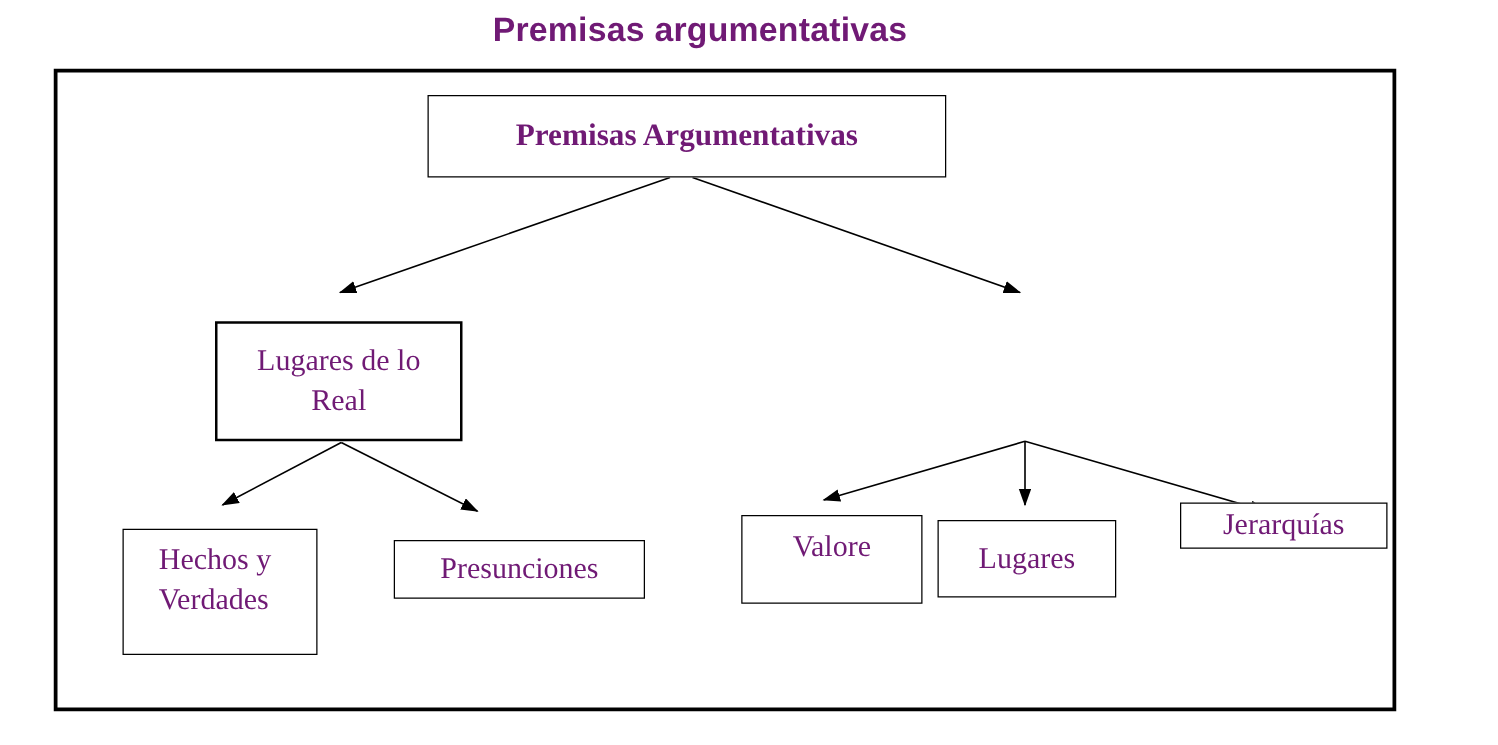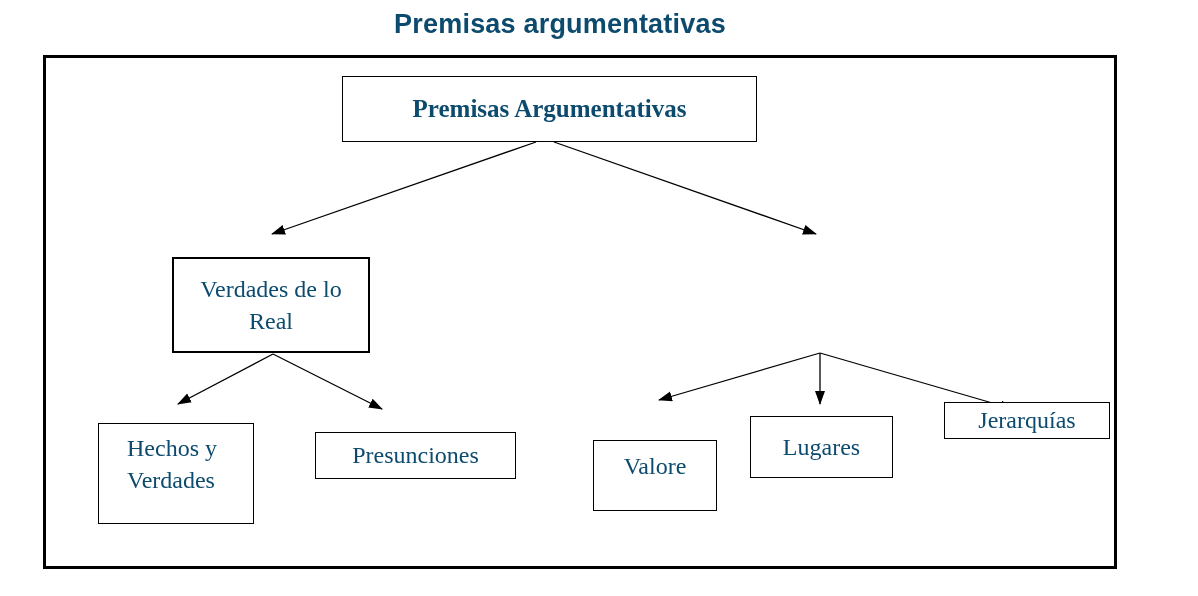--- a/index.html
+++ b/index.html
@@ -6,21 +6,21 @@
     margin: 0;
     padding: 0;
     background: #ffffff;
   }
   .canvas {
     position: relative;
     width: 1198px;
     height: 596px;
     background: #ffffff;
     font-family: "Liberation Serif", "DejaVu Serif", serif;
-    color: #0c4a6e;
+    color: #701a75;
     overflow: hidden;
   }
   .page-title {
     position: absolute;
     left: 0;
     top: 9px;
     width: 1120px;
     text-align: center;
     font-family: "Liberation Sans", "DejaVu Sans", sans-serif;
     font-weight: bold;
@@ -77,24 +77,23 @@
     align-items: flex-start;
     justify-content: flex-start;
     text-align: left;
     padding: 8px 0 0 28px;
   }
   .node-hechos span { display: inline-block; max-width: 112px; }
   .node-presunciones {
     left: 315px; top: 432px; width: 201px; height: 47px;
   }
   .node-valore {
-    left: 593px; top: 412px; width: 124px; height: 71px;
+    left: 593px; top: 412px; width: 145px; height: 71px;
     align-items: flex-start;
     padding-top: 9px;
-    margin-top: 28px;
   }
   .node-lugares {
     left: 750px; top: 416px; width: 143px; height: 62px; font-family: Liberation Serif, serif;
   }
   .node-jerarquias {
     left: 944px; top: 402px; width: 166px; height: 37px;
   }
   .edge {
     stroke: #000000;
     stroke-width: 1.3;
@@ -123,21 +122,21 @@
     <line class="edge" x1="820" y1="353" x2="659" y2="400" marker-end="url(#arrowhead)"></line>
     <line class="edge" x1="820" y1="353" x2="820" y2="404" marker-end="url(#arrowhead)"></line>
     <line class="edge" x1="820" y1="353" x2="1013" y2="409" marker-end="url(#arrowhead)"></line>
   </svg>
 
   <div class="node node-root">
     <span>Premisas Argumentativas</span>
   </div>
 
   <div class="node node-real">
-    <span>Verdades de lo Real</span>
+    <span>Lugares de lo Real</span>
   </div>
 
 
   <div class="node node-hechos">
     <span>Hechos y Verdades</span>
   </div>
 
   <div class="node node-presunciones">
     <span>Presunciones</span>
   </div>

